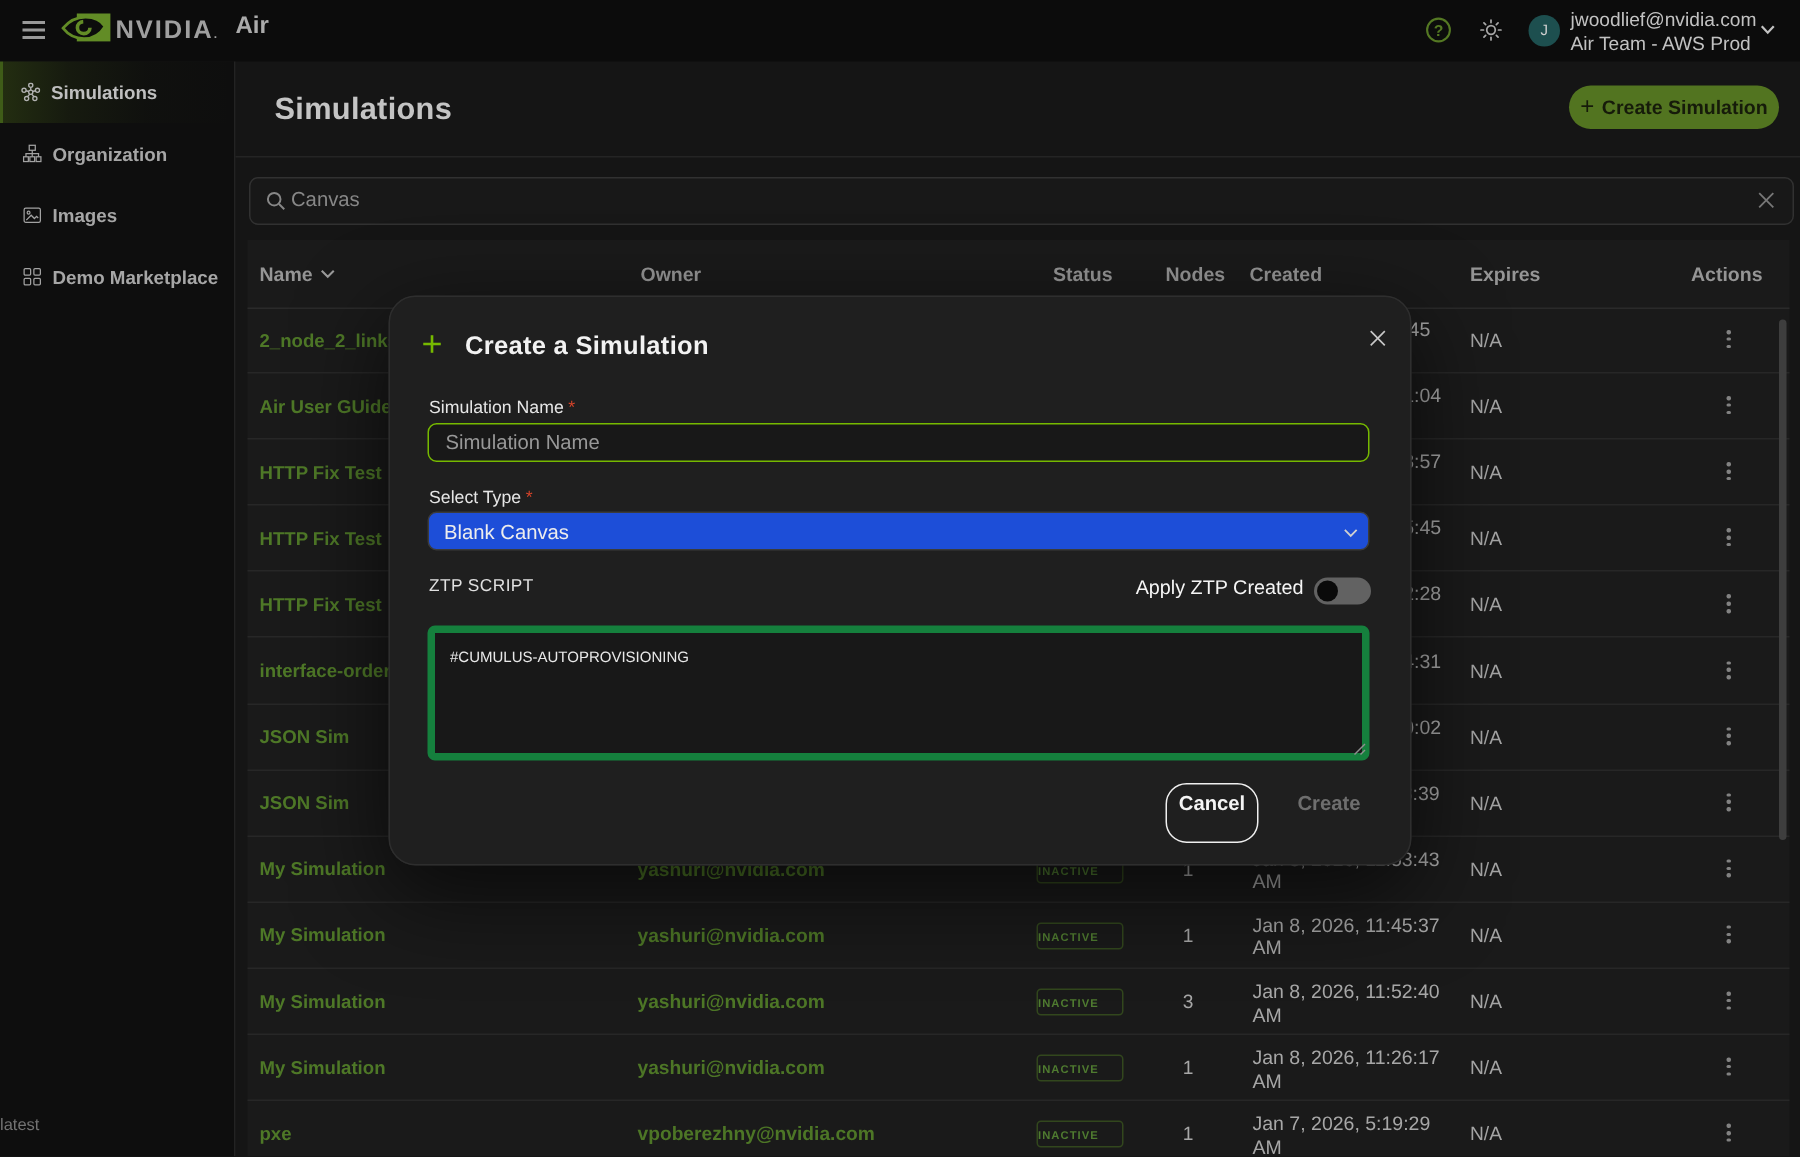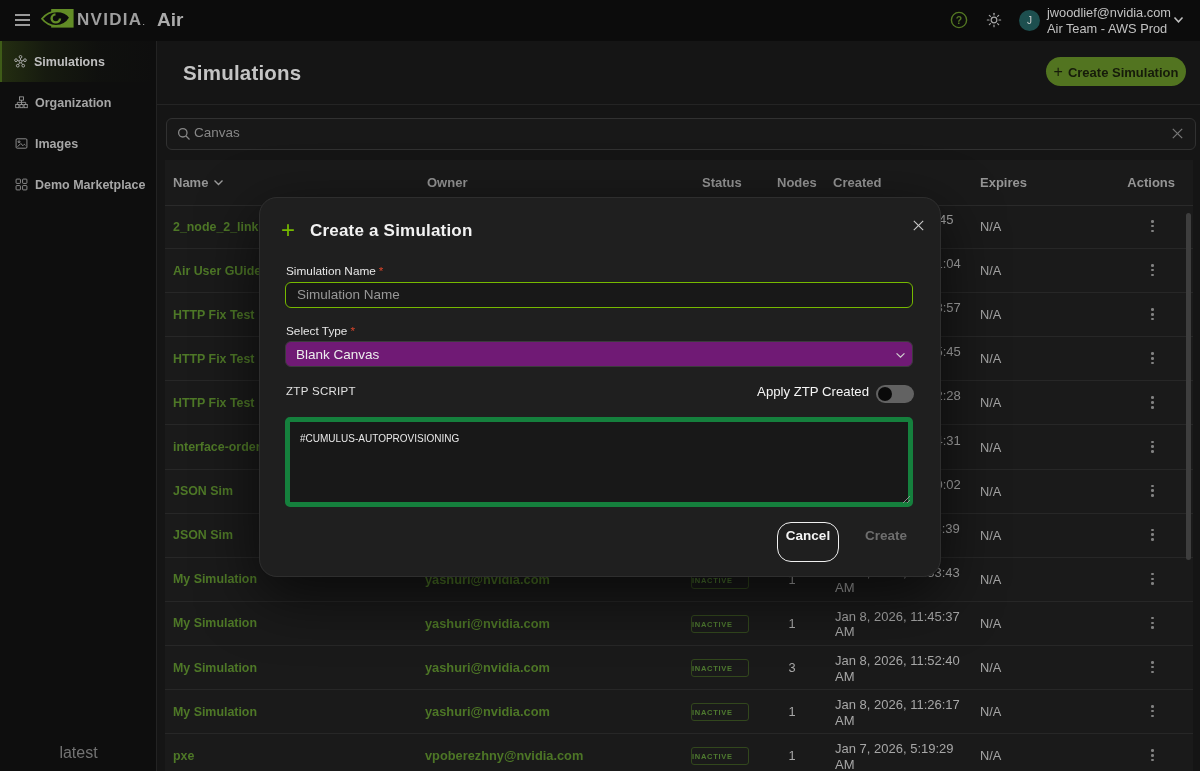--- a/index.html
+++ b/index.html
@@ -4,32 +4,32 @@
 <style>
 * { margin:0; padding:0; box-sizing:border-box; }
 html,body { width:1200px; height:771px; overflow:hidden; background:#151515; }
 body { font-family:"Liberation Sans", sans-serif; position:relative; }
 .abs { position:absolute; }
 
 
 #topbar { position:absolute; left:0; top:0; width:1200px; height:41px; background:#0c0c0c; }
 #burger div { width:15px; height:1.8px; background:#9a9a9a; margin-bottom:3.4px; }
 #brandword { position:absolute; left:77px; top:9.5px; font-size:17px; font-weight:bold; letter-spacing:1.3px; color:#9f9f9f; }
-#brandair { position:absolute; left:157px; top:9px; font-size:19px; font-weight:bold; color:#ababab; }
+#brandair { position:absolute; left:157px; top:9px; font-size:16px; font-weight:bold; color:#ababab; }
 #usrtxt { position:absolute; left:1047px; top:5px; font-size:12.8px; color:#c2c2c2; line-height:15.5px; }
 
 
 #sidebar { position:absolute; left:0; top:41px; width:157px; height:730px; background:#0e0e0e; border-right:1px solid #232323; }
 .navitem { position:absolute; left:0; width:157px; height:41px; color:#a6a6a6; font-size:12.5px; font-weight:bold; }
 .navitem .lbl { position:absolute; left:35px; top:14px; }
 .navitem svg { position:absolute; left:15px; top:14px; width:13px; height:13px; }
 .navitem.active { background:linear-gradient(90deg, rgba(95,135,25,0.26) 0%, rgba(95,135,25,0.10) 28%, rgba(95,135,25,0.02) 62%, rgba(95,135,25,0) 100%); border-left:2.5px solid #3f5c18; color:#bfbfbf; }
 .navitem.active .lbl { left:32px; }
 .navitem.active svg { left:12px; }
-#latest { position:absolute; left:0; top:703px; width:157px; text-align:center; color:#737373; font-size:16px; }
+#latest { position:absolute; left:0; top:703px; width:157px; color:#737373; font-size:11px; }
 
 
 #heading { position:absolute; left:183px; top:61px; font-size:20.5px; font-weight:bold; color:#c4c4c4; letter-spacing:0.2px; }
 #headdiv { position:absolute; left:157px; top:104px; width:1043px; height:1px; background:#242424; }
 #createbtn { position:absolute; left:1046px; top:57px; width:140px; height:29px; border-radius:15px; background:#527420; color:#161b0a; font-size:13px; font-weight:bold; text-align:center; line-height:29px; }
 #createbtn .plus { font-weight:normal; font-size:16px; margin-right:5px; }
 
 #searchbox { position:absolute; left:166px; top:118px; width:1030px; height:32px; border:1px solid #313131; border-radius:6px; background:#181818; }
 #searchtxt { position:absolute; left:194px; top:125px; font-size:13.5px; color:#878787; }
 
@@ -48,21 +48,21 @@
 .cdots div { width:2.6px; height:2.6px; border-radius:50%; background:#828282; margin-bottom:2.2px; }
 #scrollthumb { position:absolute; left:1021px; top:53px; width:5px; height:347px; border-radius:3px; background:#3e3e3e; }
 
 
 #modal { position:absolute; left:259px; top:197px; width:682px; height:380px; border-radius:18px; background:#1f1f1f; box-shadow:0 18px 60px rgba(0,0,0,0.65); outline:1px solid #2e2e2e; outline-offset:-1px; }
 #mtitle { position:absolute; left:51px; top:24px; font-size:17px; font-weight:bold; color:#f2f2f2; letter-spacing:0.2px; }
 #mplus { position:absolute; left:22px; top:19px; font-size:24px; font-weight:normal; color:#76b900; }
 .mlabel { position:absolute; left:27px; font-size:11.8px; color:#e6e6e6; }
 .req { color:#d8442a; margin-left:3px; }
 #minput { position:absolute; left:26px; top:85px; width:628px; height:26px; border:1.5px solid #76b900; border-radius:6px; background:#181818; color:#989898; font-size:13.5px; line-height:24px; padding-left:11px; }
-#mselect { position:absolute; left:26px; top:144px; width:628px; height:26px; border:1px solid #3b3b3b; border-radius:6px; background:#701a75; color:#ededed; font-size:13.5px; line-height:25px; padding-left:10px; }
+#mselect { position:absolute; left:26px; top:144px; width:628px; height:26px; border:1px solid #3b3b3b; border-radius:6px; background:#1d4ed8; color:#ededed; font-size:13.5px; line-height:25px; padding-left:10px; }
 #mztplbl { position:absolute; left:27px; top:188px; font-size:11.5px; color:#e0e0e0; letter-spacing:0.3px; }
 #mapply { position:absolute; left:420px; top:187px; width:190px; text-align:right; font-size:13.2px; color:#f5f5f5; white-space:nowrap; }
 #mtoggle { position:absolute; left:617px; top:188px; width:38px; height:18px; border-radius:9px; background:#626262; }
 #mtoggle div { position:absolute; left:2px; top:2px; width:14px; height:14px; border-radius:50%; background:#0a0a0a; }
 #mtextarea { position:absolute; left:26px; top:220px; width:628px; height:90px; border:5px solid #15803d; border-radius:5px; background:#181818; color:#e8e8e8; font-size:10px; padding:11px 10px; }
 #mcancel { position:absolute; left:518px; top:325px; width:62px; height:40px; border:1.5px solid #efefef; border-radius:14px; color:#f4f4f4; font-size:13.5px; font-weight:bold; text-align:center; line-height:25px; }
 #mcreate { position:absolute; left:600px; top:325px; width:54px; height:27px; color:#6e6e6e; font-size:13.5px; font-weight:bold; text-align:center; line-height:27px; }
 </style>
 </head>
 <body>

